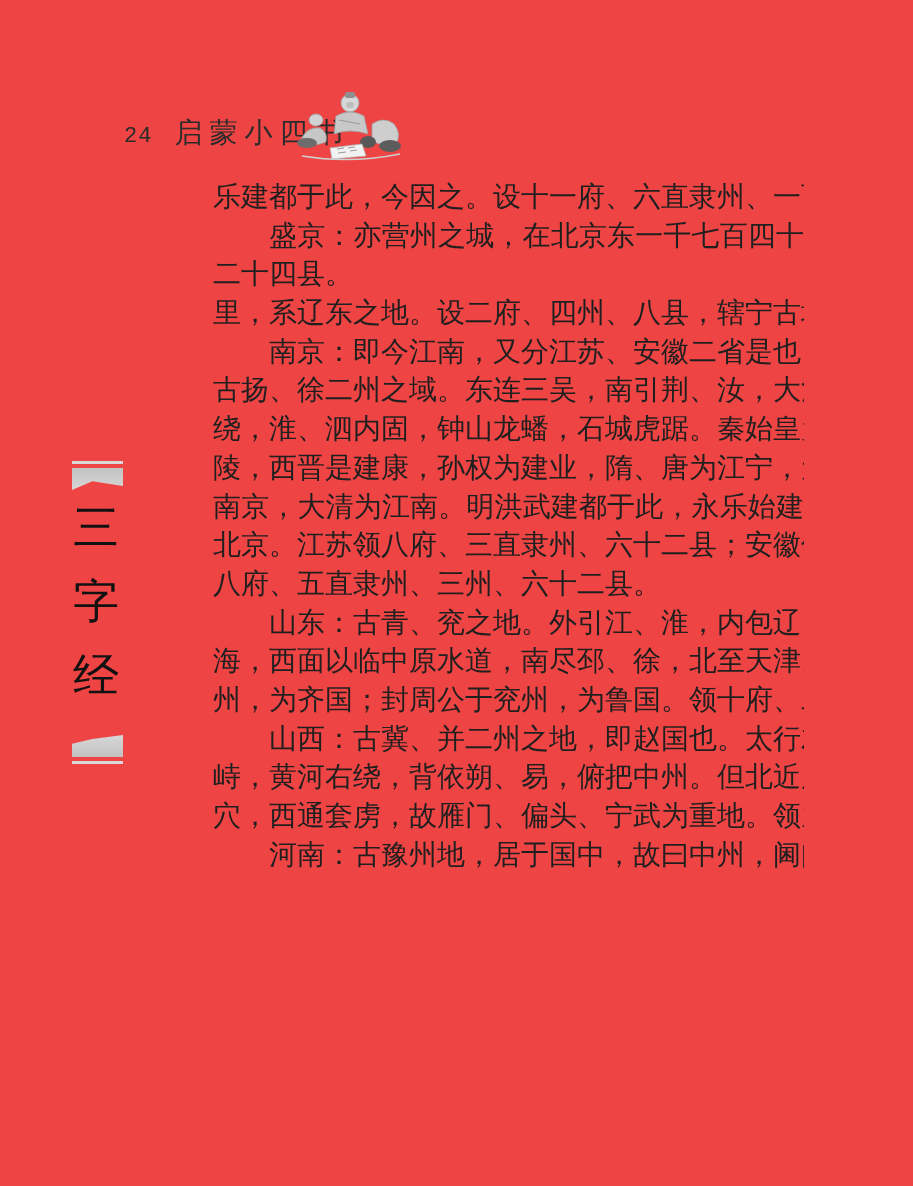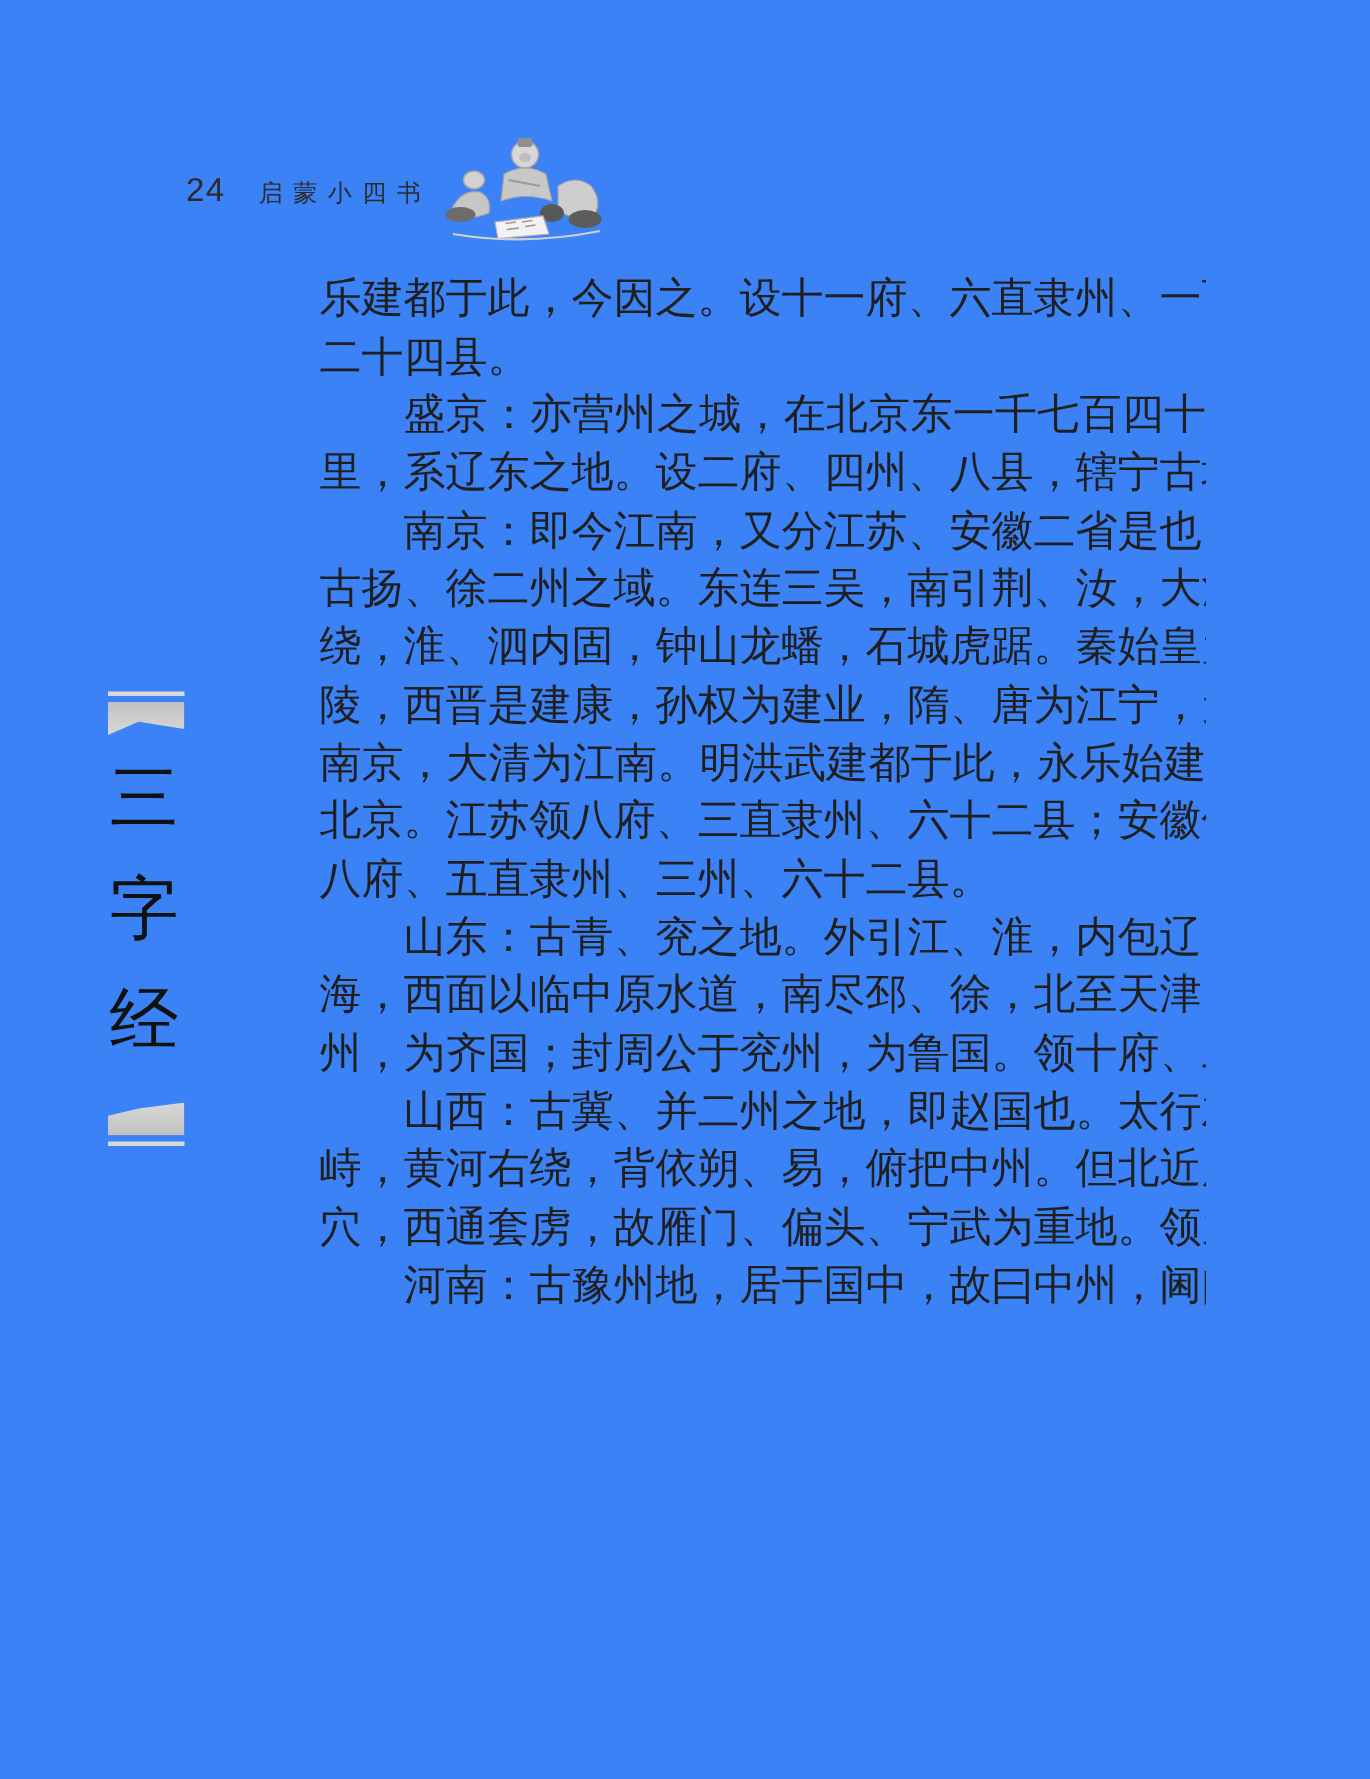--- a/index.html
+++ b/index.html
@@ -1,33 +1,33 @@
 <!DOCTYPE html>
 <html><head>
 <meta charset="utf-8">
 <style>
   html,body { margin:0; padding:0; background:#e8e8e8; }
   .page {
     position: relative;
     width: 913px; height: 1186px;
     margin: 0 auto;
-    background: #3b82f6;
-    font-family: Liberation Sans, sans-serif;
+    background: #ef4444;
+    font-family: Liberation Mono, monospace;
     color: #1f1f1f;
     overflow: hidden;
   }
 
   
   .header {
     position: absolute; left: 124px; top: 114px;
     display: flex; align-items: baseline;
     font-size: 22px; color: #2b2b2b;
   }
   .page-number { letter-spacing: 1px; }
-  .book-title { margin-left: 22px; letter-spacing: 7px; font-size: 16px; }
+  .book-title { margin-left: 22px; letter-spacing: 7px; font-size: 28px; }
 
   .illustration {
     position: absolute; left: 292px; top: 90px;
     width: 118px; height: 74px;
   }
 
   
   .deco-bar {
     position: absolute; left: 72px; width: 51px; height: 3px;
     background: #d8d8d8;
@@ -114,22 +114,22 @@
     <span>三</span>
     <span>字</span>
     <span>经</span>
   </div>
 
   <div class="deco-ribbon bottom"></div>
   <div class="deco-bar bottom"></div>
 
   <div class="body-text">
     <div class="text-line">乐建都于此，今因之。设十一府、六直隶州、一百</div>
+    <div class="text-line indent">盛京：亦营州之城，在北京东一千七百四十</div>
     <div class="text-line short">二十四县。</div>
-    <div class="text-line indent">盛京：亦营州之城，在北京东一千七百四十</div>
     <div class="text-line">里，系辽东之地。设二府、四州、八县，辖宁古塔、</div>
     <div class="text-line indent">南京：即今江南，又分江苏、安徽二省是也，</div>
     <div class="text-line">古扬、徐二州之域。东连三吴，南引荆、汝，大江环</div>
     <div class="text-line">绕，淮、泗内固，钟山龙蟠，石城虎踞。秦始皇为秣</div>
     <div class="text-line">陵，西晋是建康，孙权为建业，隋、唐为江宁，元为</div>
     <div class="text-line">南京，大清为江南。明洪武建都于此，永乐始建</div>
     <div class="text-line">北京。江苏领八府、三直隶州、六十二县；安徽领</div>
     <div class="text-line short">八府、五直隶州、三州、六十二县。</div>
     <div class="text-line indent">山东：古青、兖之地。外引江、淮，内包辽、</div>
     <div class="text-line">海，西面以临中原水道，南尽邳、徐，北至天津。自</div>

